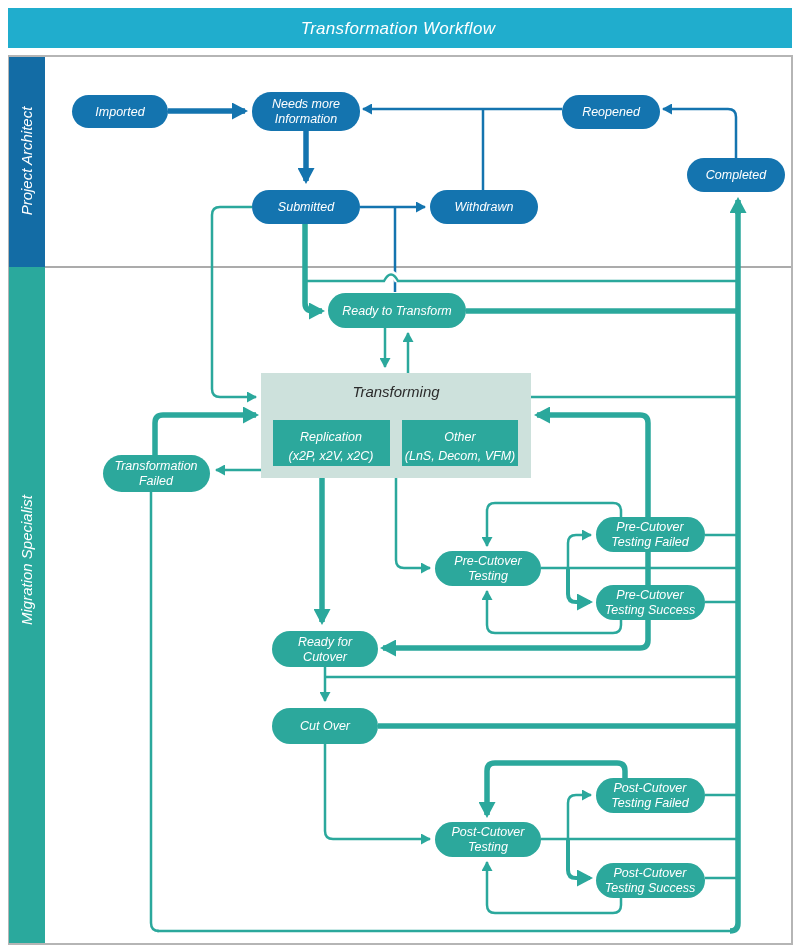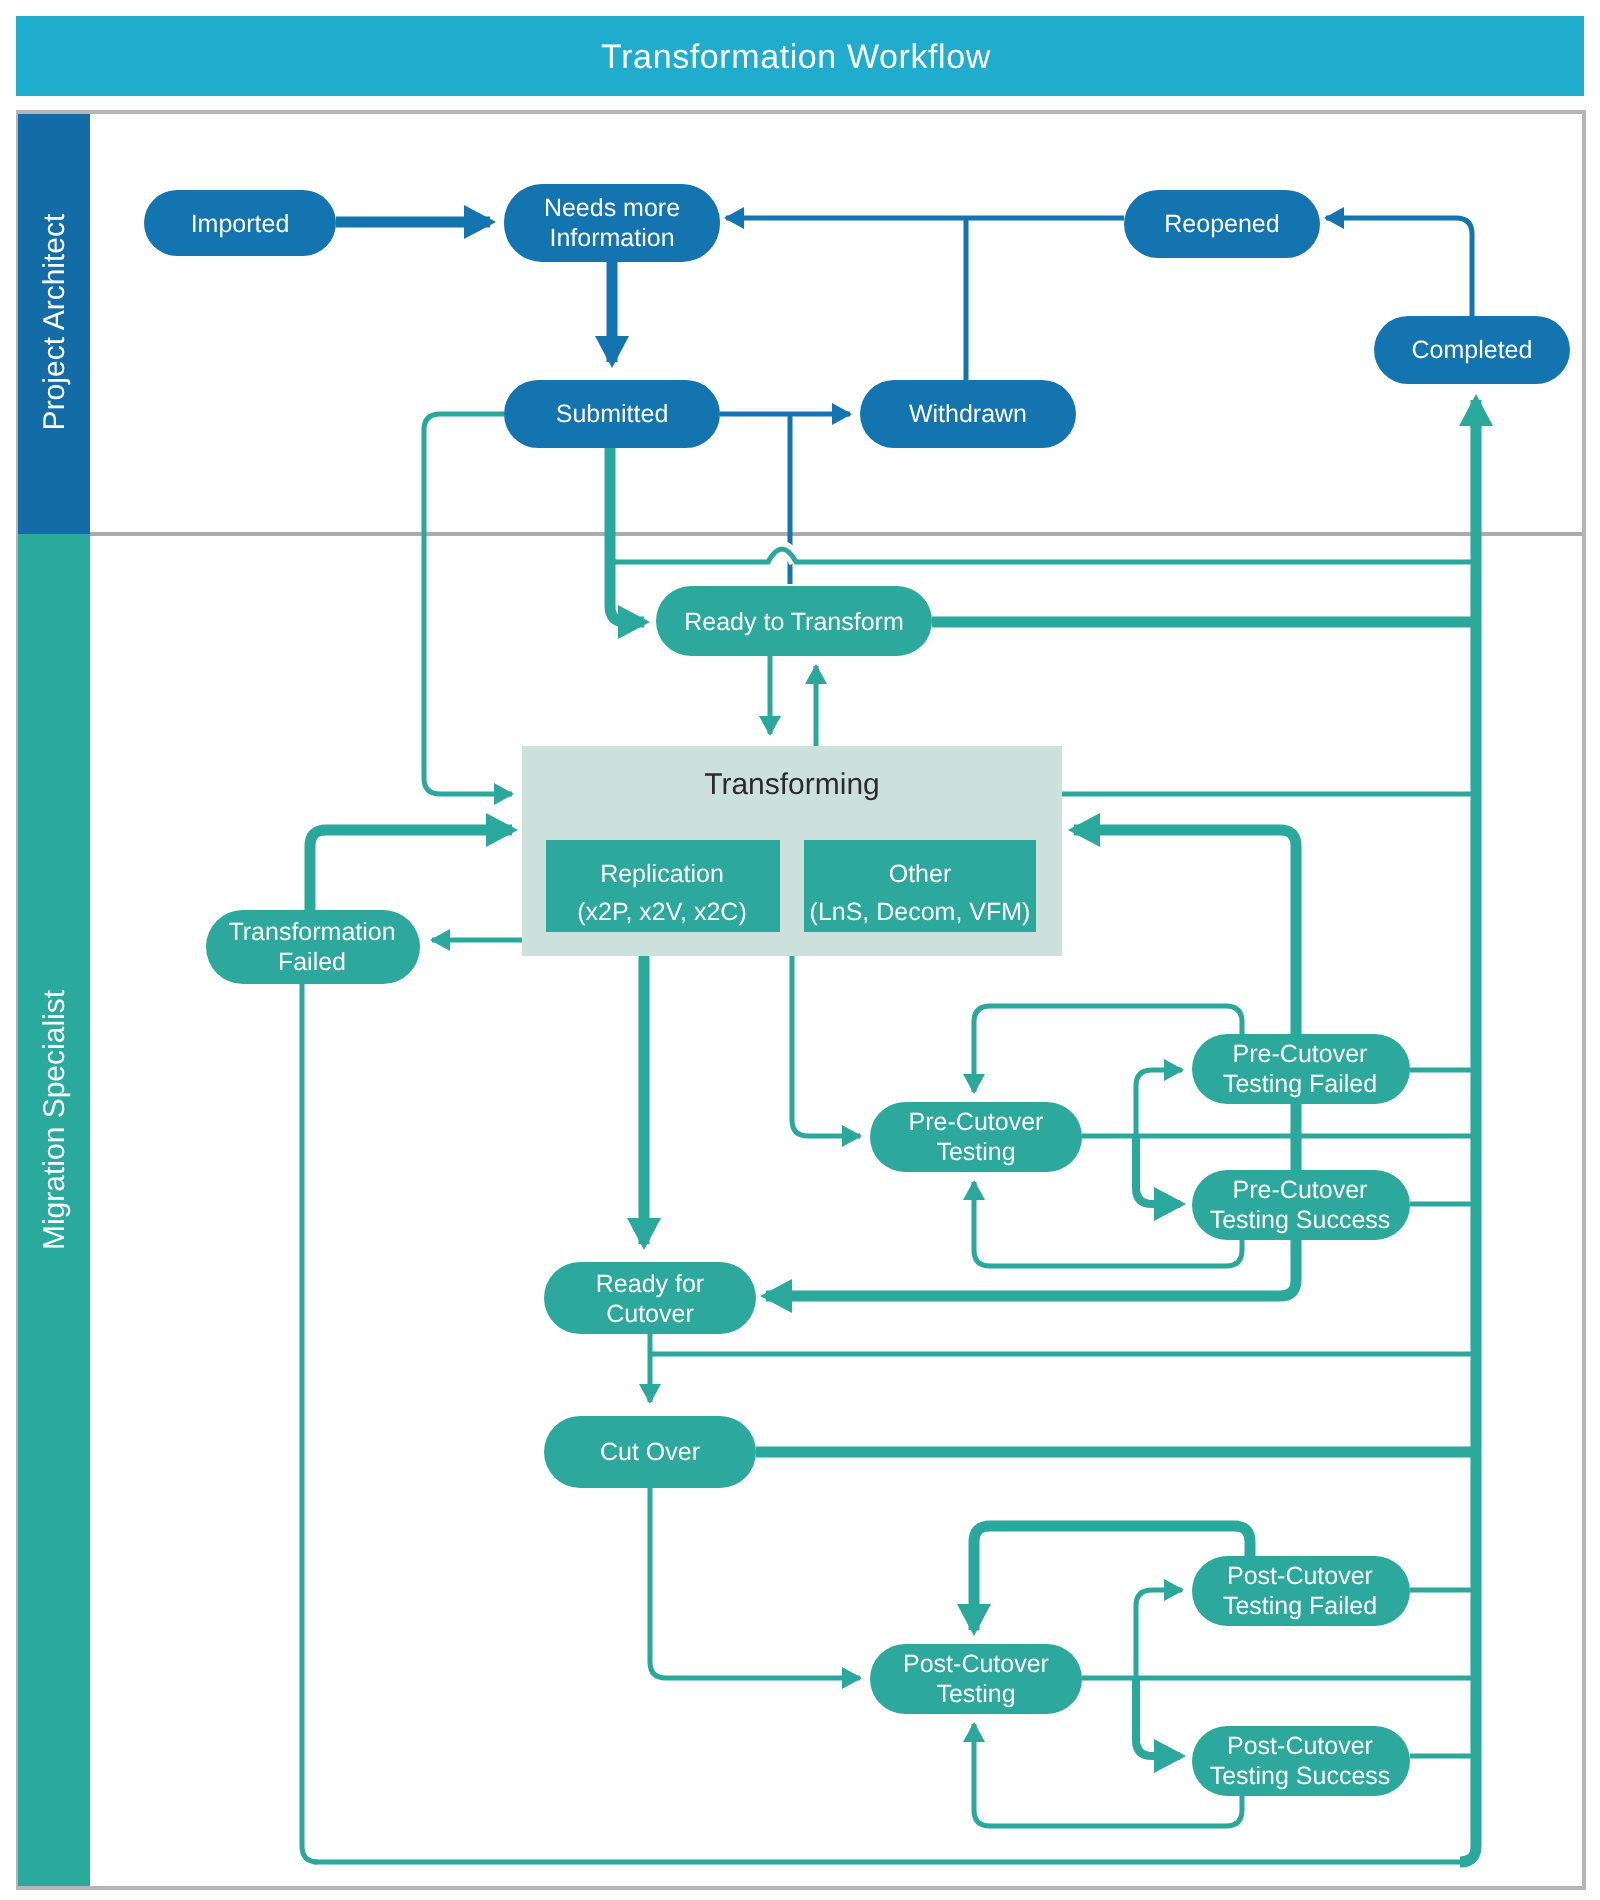--- a/index.html
+++ b/index.html
@@ -1,16 +1,16 @@
 <!DOCTYPE html>
 <html><head>
 <meta charset="utf-8">
 <style>
   html,body{margin:0;padding:0;background:#fff;}
-  .stage{position:relative;width:800px;height:950px;font-family:"Liberation Sans",sans-serif;}
+  .stage{position:relative;width:800px;height:950px;font-family:"Liberation Sans",sans-serif;font-style:italic;}
   svg text{font-family:"Liberation Sans",sans-serif;}
   .node-blue{fill:#1474AF;}
   .node-teal{fill:#2CA89C;}
   .transforming-bg{fill:#CDE1DC;}
   .lane-blue{fill:#136CA5;}
   .lane-teal{fill:#2AA99D;}
   .header-bg{fill:#20ADCD;}
   .lt{stroke:#2BA89C;stroke-width:2.5;fill:none;}
   .ltm{stroke:#2BA89C;stroke-width:4;fill:none;}
   .ltk{stroke:#2BA89C;stroke-width:5.5;fill:none;}

